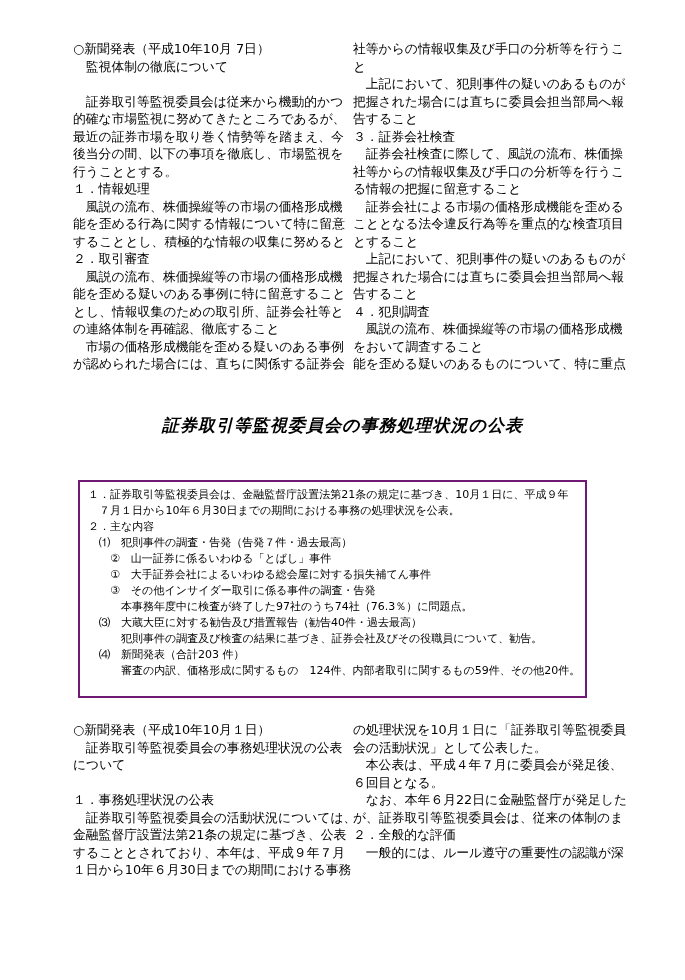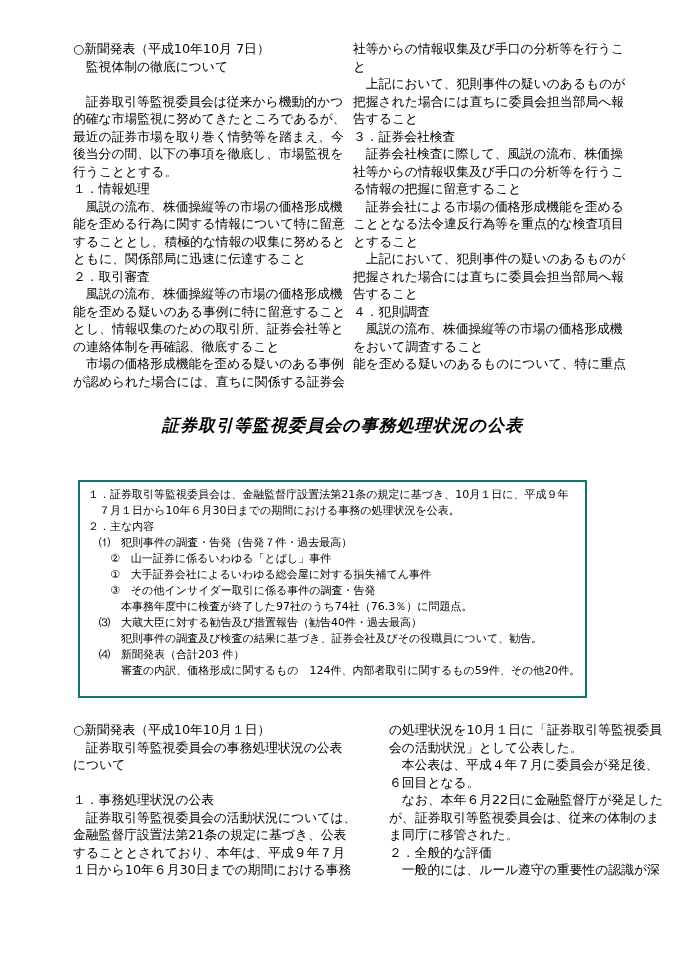--- a/index.html
+++ b/index.html
@@ -24,39 +24,39 @@
   .col {
     width: 280px;
     font-size: 12.8px;
     line-height: 17.5px;
   }
   .line {
     white-space: pre;
     min-height: 17.5px;
   }
   #release1 { left: 73px; top: 40px; }
-  #release2 { left: 73px; top: 721px; gap: 36px; }
+  #release2 { left: 73px; top: 721px; }
   #doc-title {
     position: absolute;
     left: 0;
     top: 414px;
     width: 685px;
     text-align: center;
     font-size: 17px;
     font-weight: bold;
     font-style: italic;
     letter-spacing: 1px;
   }
   #summary-box {
     position: absolute;
     left: 78px;
     top: 480px;
     width: 509px;
     height: 218px;
-    border: 2px solid #0f766e;
+    border: 2px solid #701a75;
     box-sizing: border-box;
     padding: 5px 8px 0 8px;
     font-size: 11px;
   }
   #summary-box .line {
     line-height: 16px;
     min-height: 16px;
   }
 </style>
 </head>
@@ -71,21 +71,20 @@
         <div class="line"></div>
         <div class="line">　証券取引等監視委員会は従来から機動的かつ</div>
         <div class="line">的確な市場監視に努めてきたところであるが、</div>
         <div class="line">最近の証券市場を取り巻く情勢等を踏まえ、今</div>
         <div class="line">後当分の間、以下の事項を徹底し、市場監視を</div>
         <div class="line">行うこととする。</div>
         <div class="line">１．情報処理</div>
         <div class="line">　風説の流布、株価操縦等の市場の価格形成機</div>
         <div class="line">能を歪める行為に関する情報について特に留意</div>
         <div class="line">することとし、積極的な情報の収集に努めると</div>
-        <div class="line">ともに、関係部局に迅速に伝達すること</div>
         <div class="line">２．取引審査</div>
         <div class="line">　風説の流布、株価操縦等の市場の価格形成機</div>
         <div class="line">能を歪める疑いのある事例に特に留意すること</div>
         <div class="line">とし、情報収集のための取引所、証券会社等と</div>
         <div class="line">の連絡体制を再確認、徹底すること</div>
         <div class="line">　市場の価格形成機能を歪める疑いのある事例</div>
         <div class="line">が認められた場合には、直ちに関係する証券会</div>
       </div>
     <div class="col">
         <div class="line">社等からの情報収集及び手口の分析等を行うこ</div>
@@ -139,19 +138,18 @@
         <div class="line">することとされており、本年は、平成９年７月</div>
         <div class="line">１日から10年６月30日までの期間における事務</div>
       </div>
     <div class="col">
         <div class="line">の処理状況を10月１日に「証券取引等監視委員</div>
         <div class="line">会の活動状況」として公表した。</div>
         <div class="line">　本公表は、平成４年７月に委員会が発足後、</div>
         <div class="line">６回目となる。</div>
         <div class="line">　なお、本年６月22日に金融監督庁が発足した</div>
         <div class="line">が、証券取引等監視委員会は、従来の体制のま</div>
-        <div class="line">ま同庁に移管された。</div>
         <div class="line">２．全般的な評価</div>
         <div class="line">　一般的には、ルール遵守の重要性の認識が深</div>
       </div>
   </div>
 
 </div>
 
 </body></html>

